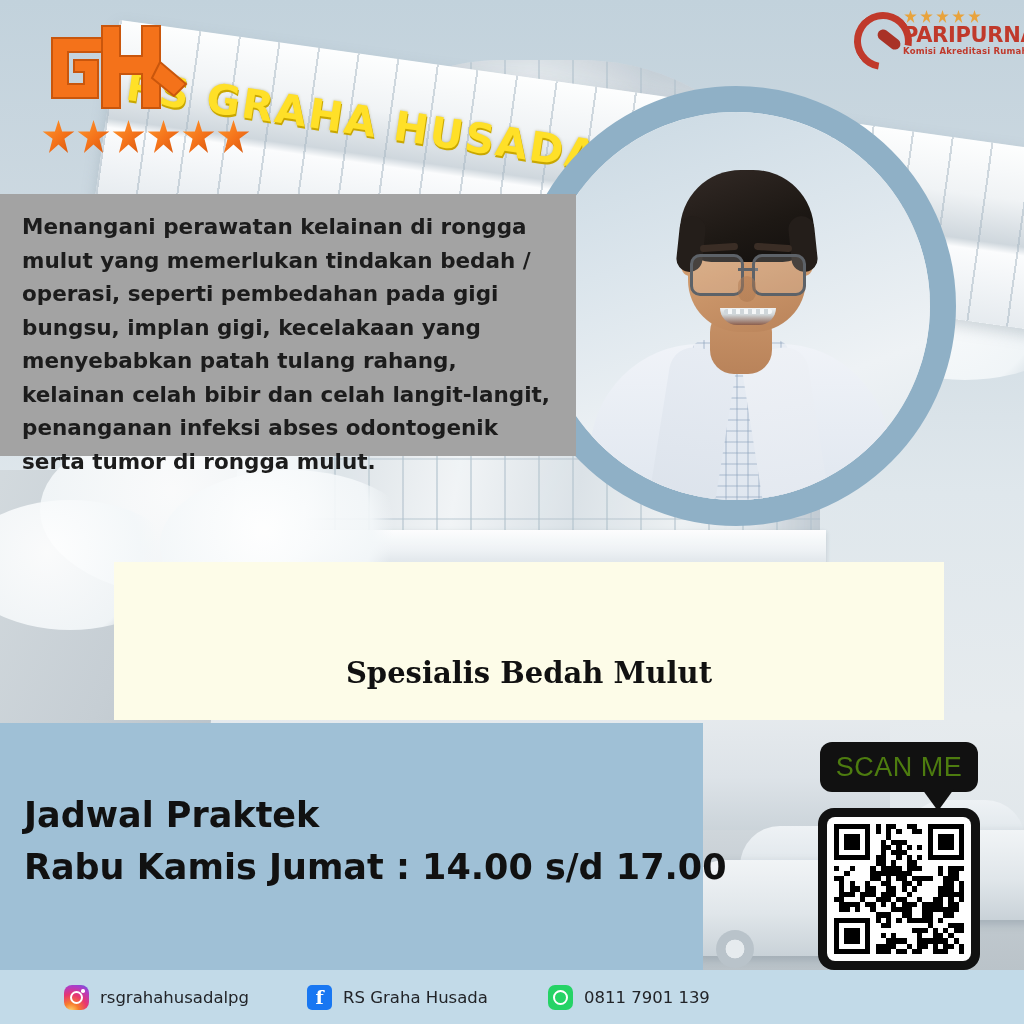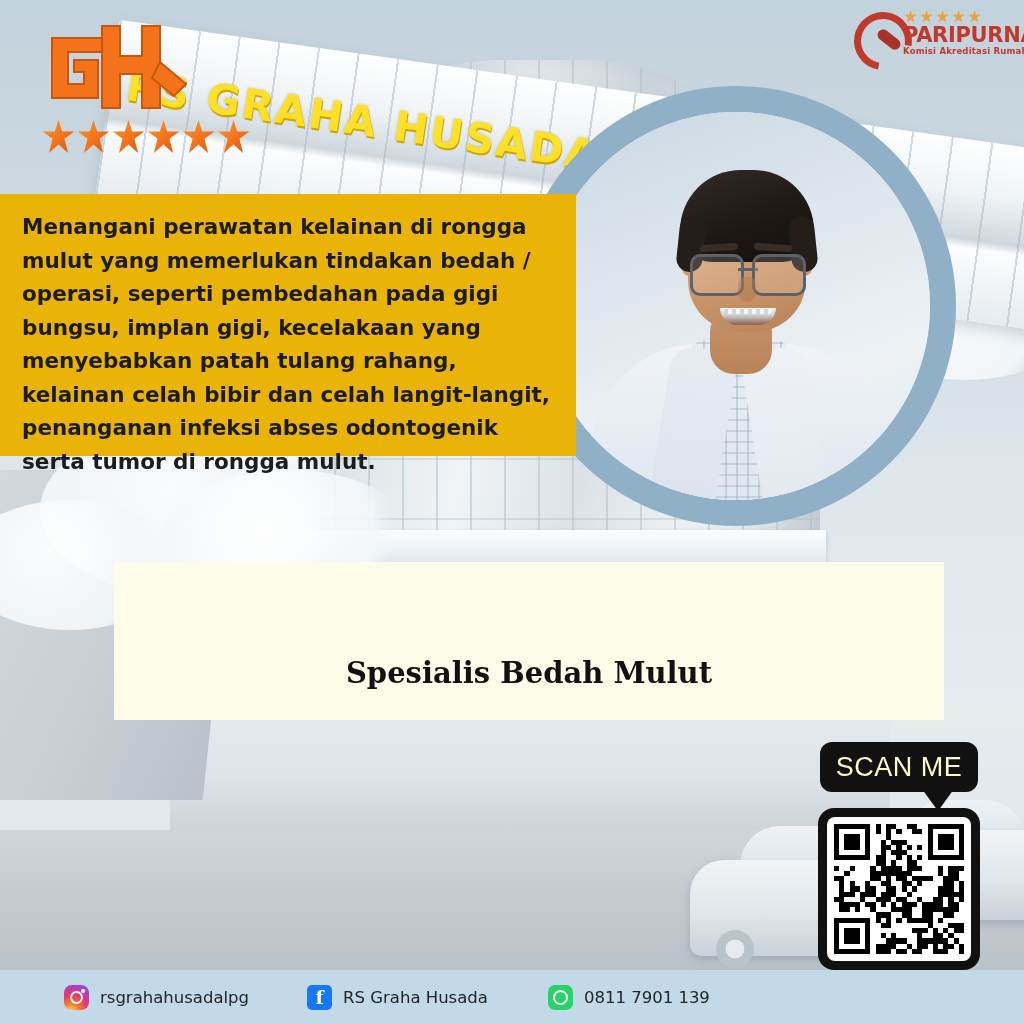--- a/index.html
+++ b/index.html
@@ -197,21 +197,21 @@
   .doc-nose{position:absolute;left:196px;top:164px;width:18px;height:26px;border-radius:10px;
     background:linear-gradient(180deg,rgba(180,125,85,.55),rgba(160,108,70,.35));}
   .doc-mouth{position:absolute;left:178px;top:196px;width:56px;height:17px;border-radius:0 0 28px 28px;
     background:linear-gradient(180deg,#f0f2f3 0%,#cfd4d6 40%,#8c5f4d 100%);}
   .doc-braces{position:absolute;left:182px;top:197px;width:48px;height:5px;
     background:repeating-linear-gradient(90deg,#cfd6da 0 4px,#f5f7f8 4px 8px);border-radius:3px;}
 
   
   .desc-panel{
     position:absolute;left:0;top:194px;width:576px;height:262px;
-    background:#eab308;
+    background:#a3a3a3;
   }
   .desc-text{
     position:absolute;left:22px;top:16px;width:540px;
     font-family:"DejaVu Sans",sans-serif;font-weight:700;font-size:21.5px;line-height:33.5px;
     color:#1c1c1c;
   }
 
   
   .name-banner{
     position:absolute;left:114px;top:562px;width:830px;height:158px;
@@ -240,21 +240,21 @@
     position:absolute;left:24px;top:124px;
     font-family:"DejaVu Sans",sans-serif;font-weight:700;font-size:35px;color:#111;white-space:nowrap;
   }
 
   
   .scanme{
     position:absolute;left:820px;top:742px;width:158px;height:50px;border-radius:12px;
     background:#111;
   }
   .scanme span{
-    display:block;text-align:center;line-height:50px;color:#fef9c3;
+    display:block;text-align:center;line-height:50px;color:#4d7c0f;
     font-family:"Liberation Sans",sans-serif;font-weight:400;font-size:27px;letter-spacing:.5px;
   }
   .scan-arrow{
     position:absolute;left:922px;top:789px;width:0;height:0;
     border-left:16px solid transparent;border-right:16px solid transparent;border-top:22px solid #111;
   }
   .qr-frame{
     position:absolute;left:818px;top:808px;width:162px;height:162px;border-radius:16px;
     background:#111;padding:9px;box-sizing:border-box;
   }
@@ -406,20 +406,24 @@
   </div>
 
   <div class="desc-panel">
     <div class="desc-text">Menangani perawatan kelainan di rongga mulut yang memerlukan tindakan bedah / operasi, seperti pembedahan pada gigi bungsu, implan gigi, kecelakaan yang menyebabkan patah tulang rahang, kelainan celah bibir dan celah langit-langit, penanganan infeksi abses odontogenik serta tumor di rongga mulut.</div>
   </div>
 
   <div class="name-banner">
     <div class="doc-spec">Spesialis Bedah Mulut</div>
   </div>
 
+  <div class="sched-panel">
+    <div class="sched-title">Jadwal Praktek</div>
+    <div class="sched-line">Rabu Kamis Jumat : 14.00 s/d 17.00</div>
+  </div>
 
   <div class="scanme">
     <span>SCAN ME</span>
   </div>
   <div class="scan-arrow"></div>
   <div class="qr-frame">
     <div class="qr-inner">
       <div class="qr-grid" id="qr-grid">
           <i class="on"></i>
           <i class="on"></i>

